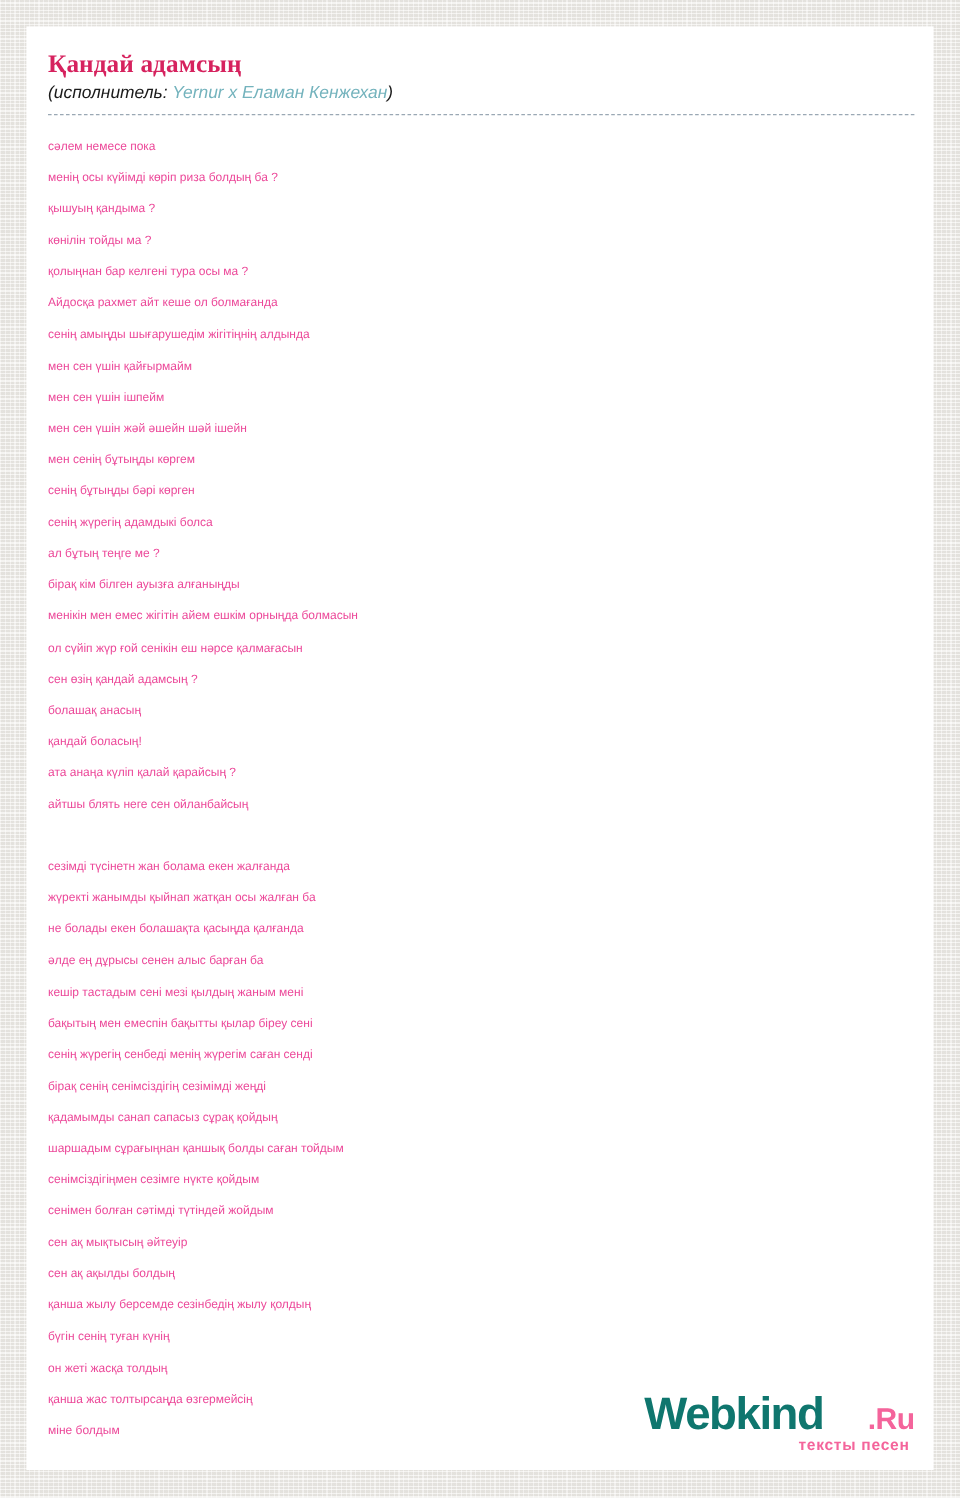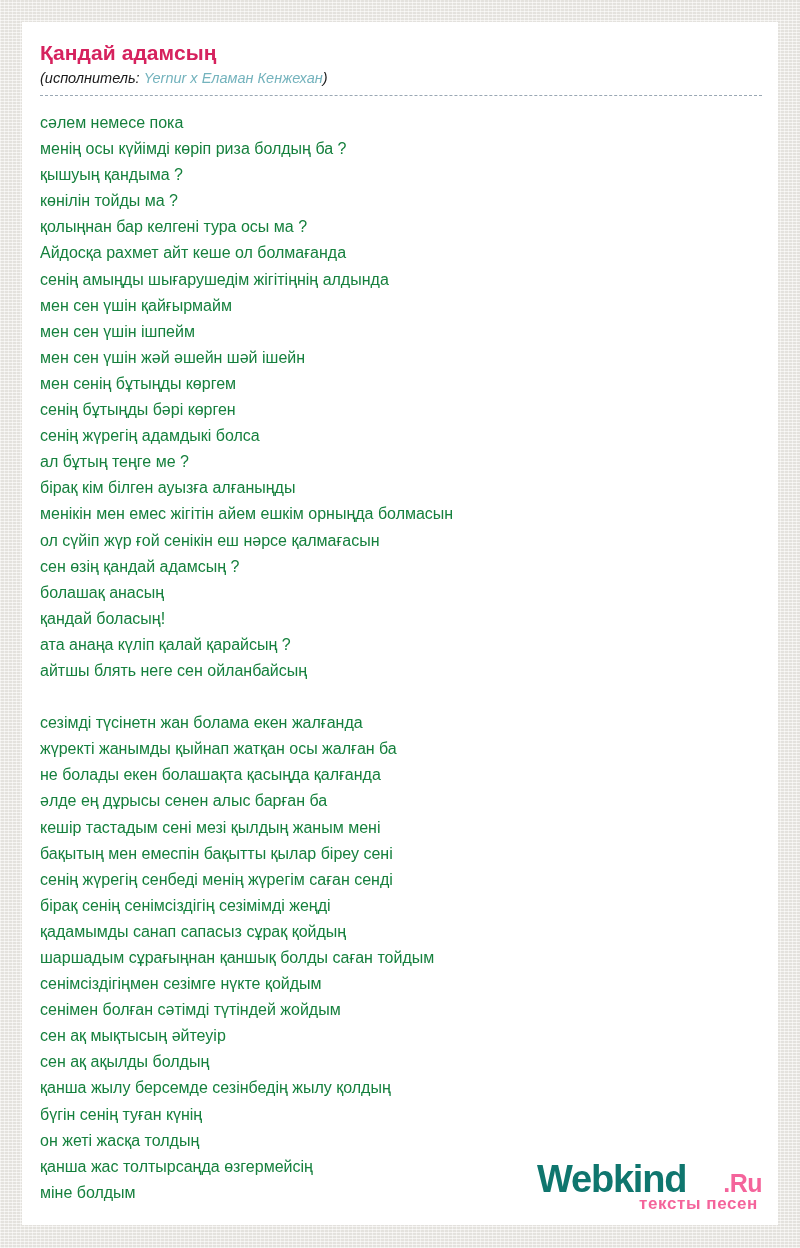--- a/index.html
+++ b/index.html
@@ -34,43 +34,44 @@
     padding: 0 0 0 2px;
   }
 
   .song-title {
     color: #d6225e;
     font-size: 21px;
     font-weight: bold;
     line-height: 26px;
     margin: 0 0 2px 0;
     letter-spacing: 0.1px;
+    font-family: Liberation Serif, serif;
   }
 
   .song-performer {
     font-size: 14.5px;
     line-height: 20px;
     color: #1a1a1a;
     margin: 0;
     padding-bottom: 7px;
     border-bottom: 1px dashed #9aa8b4;
     font-style: italic;
   }
 
   .performer-link {
     color: #74b3bd;
     text-decoration: none;
   }
 
   .lyrics-body {
     margin-top: 14px;
     padding-left: 2px;
-    font-size: 16px;
+    font-size: 10px;
     line-height: 26.1px;
-    color: #15803d;
+    color: #ec4899;
     white-space: pre-wrap;
     word-break: normal;
   }
 
   .lyrics-line {
     min-height: 26.1px;
     white-space: pre;
   }
 
   .lyrics-line.blank {
@@ -99,21 +100,21 @@
 
   .logo-ru {
     color: #f4649b;
     font-size: 25px;
     letter-spacing: -0.5px;
     padding-left: 37px;
   }
 
   .logo-tagline {
     color: #f4649b;
-    font-size: 17px;
+    font-size: 13px;
     font-weight: bold;
     line-height: 14px;
     letter-spacing: 0.6px;
     margin-top: -6px;
     margin-right: 4px;
   }
 </style>
 </head>
 <body>
 

